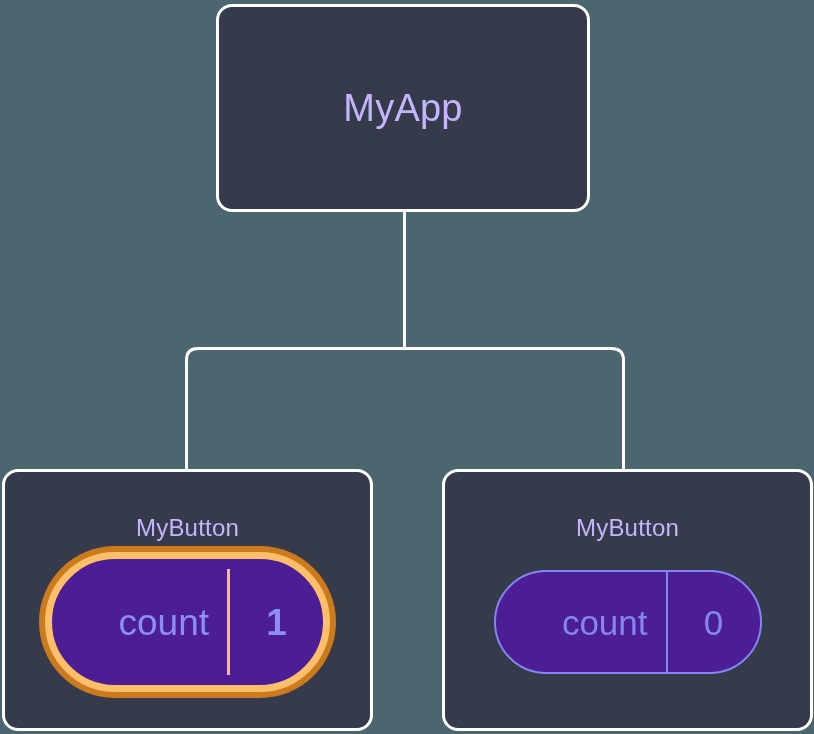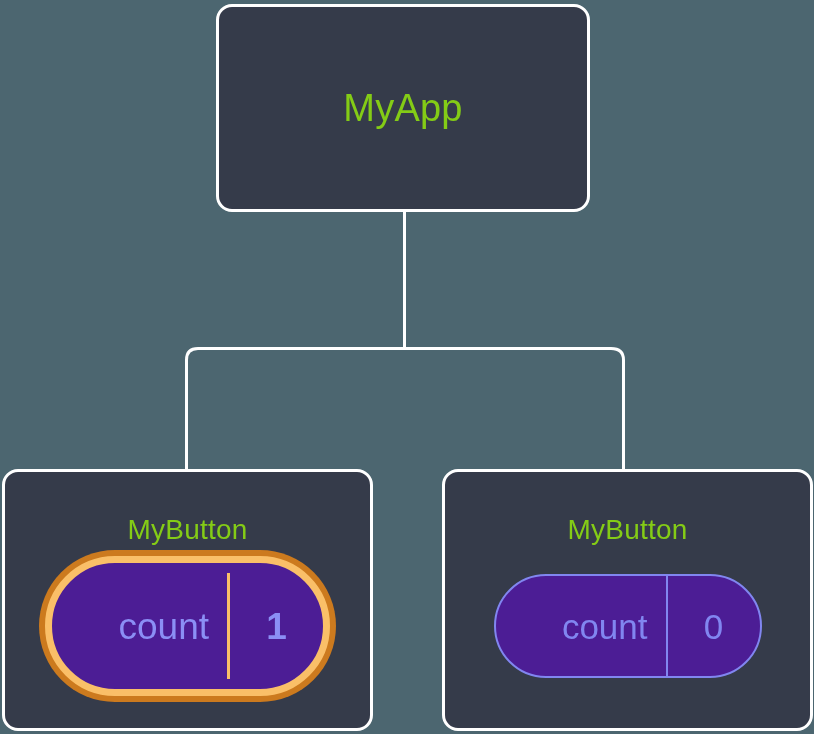--- a/index.html
+++ b/index.html
@@ -63,29 +63,29 @@
 
   #node-mybutton-right {
     left: 442px;
     top: 469px;
     width: 371px;
     height: 262px;
     padding-top: 44px;
   }
 
   .node-title {
-    color: #84cc16;
+    color: #c4b5fd;
     font-weight: 300;
     letter-spacing: 0.2px;
     line-height: 1;
     white-space: nowrap;
   }
 
   #node-myapp .node-title { font-size: 38px; }
-  .child-title { font-size: 28px; }
+  .child-title { font-size: 24px; }
 
   
   .state-pill {
     position: relative;
     box-sizing: border-box;
     display: flex;
     align-items: stretch;
     border-radius: 999px;
     background: #4c1d95;
   }

